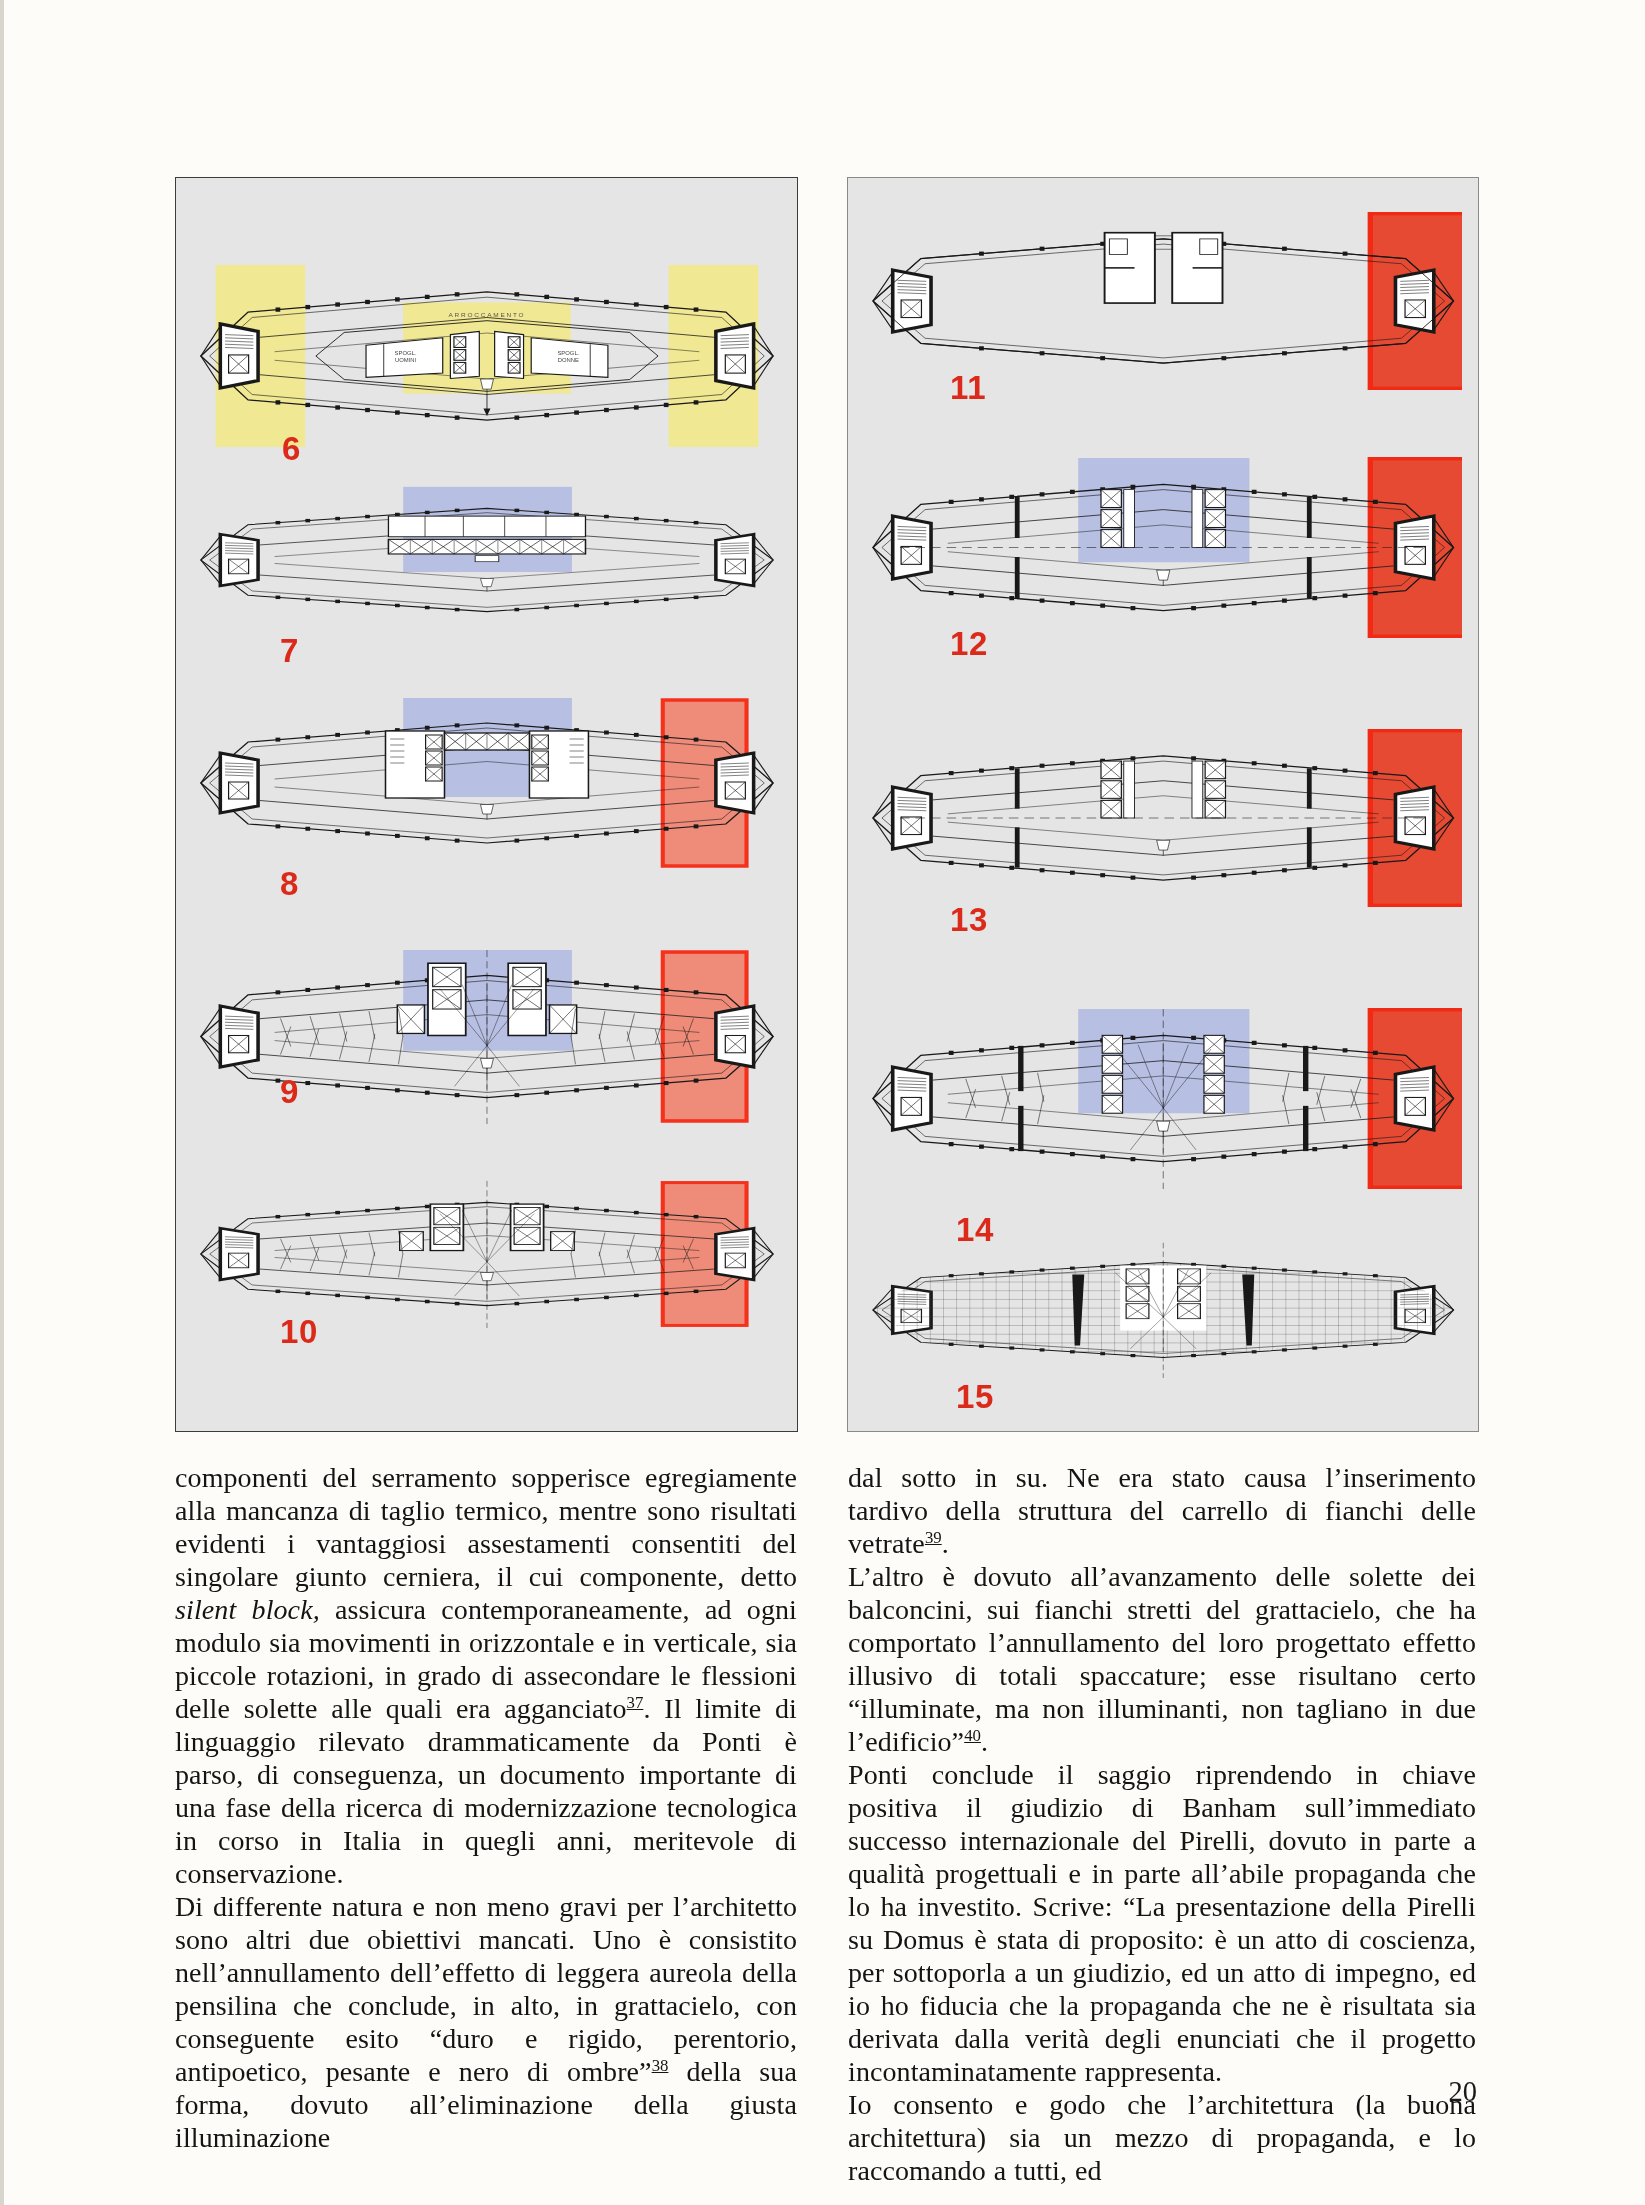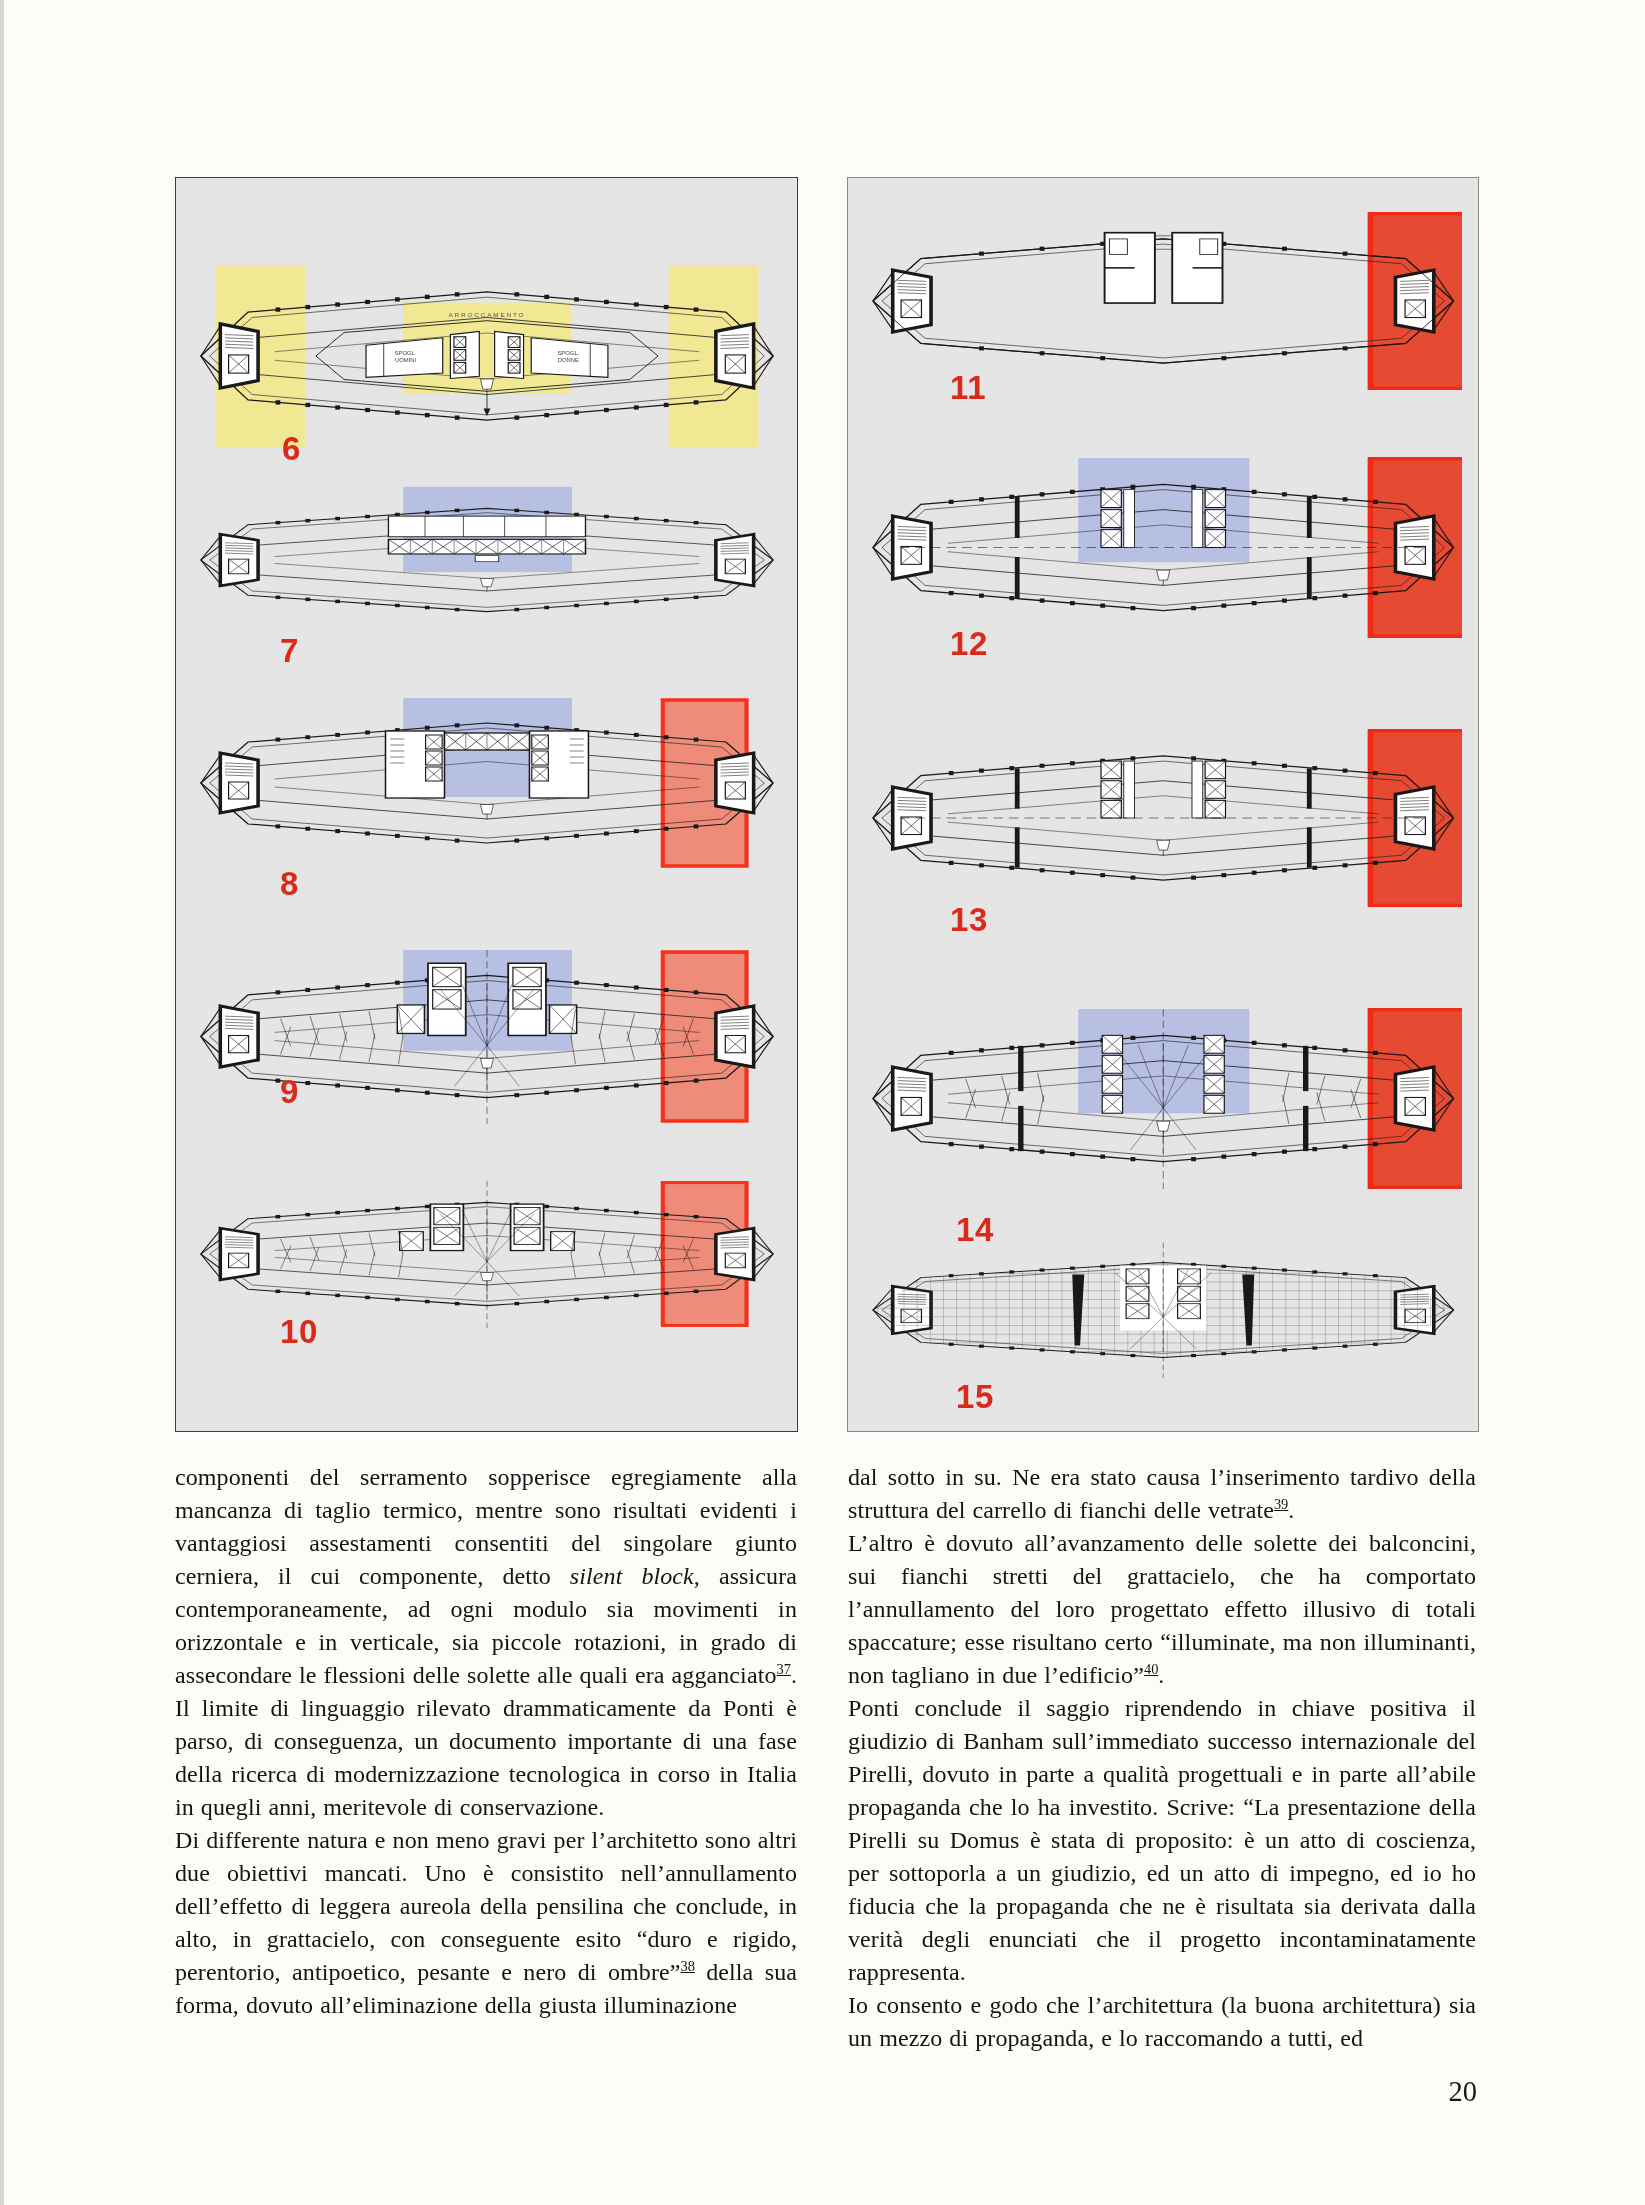--- a/index.html
+++ b/index.html
@@ -5,21 +5,21 @@
   html,body{margin:0;padding:0;background:#e8e6e0;}
   .page{position:relative;width:1646px;height:2205px;background:#fdfcf8;overflow:hidden;
         font-family:"Liberation Serif", serif;}
   .page::before{content:"";position:absolute;left:0;top:0;width:3.6px;height:100%;background:#d8d5cc;}
   .panel{position:absolute;top:177px;height:1253px;background:#e5e5e5;overflow:hidden;}
   .panel-left{left:175px;width:621px;border:1.2px solid #3c3c38;}
   .panel-right{left:847px;width:630px;border:1.2px solid #8a8a85;}
   .plan{position:absolute;left:2.5%;width:95%;}
   .plan svg{display:block;width:100%;}
   .fig-num{position:absolute;font:700 33px/1 "Liberation Sans", sans-serif;letter-spacing:0.6px;}
-  .col{position:absolute;top:1461px;font-size:24px;line-height:33px;color:#141414;
+  .col{position:absolute;top:1461px;font-size:28px;line-height:33px;color:#141414;
        text-align:justify;letter-spacing:0.1px;word-spacing:0.9px;}
   .col p{margin:0;}
   .col .it{font-style:italic;}
   .col sup{font-size:60%;line-height:0;vertical-align:super;letter-spacing:0;text-decoration:underline;}
   .col-left{left:175px;width:622px;}
   .col-right{left:848px;width:628px;}
   .page-number{position:absolute;left:1411px;top:2078px;width:66px;text-align:right;
                font-size:28.5px;line-height:1;color:#191919;}
 </style>
 </head>

